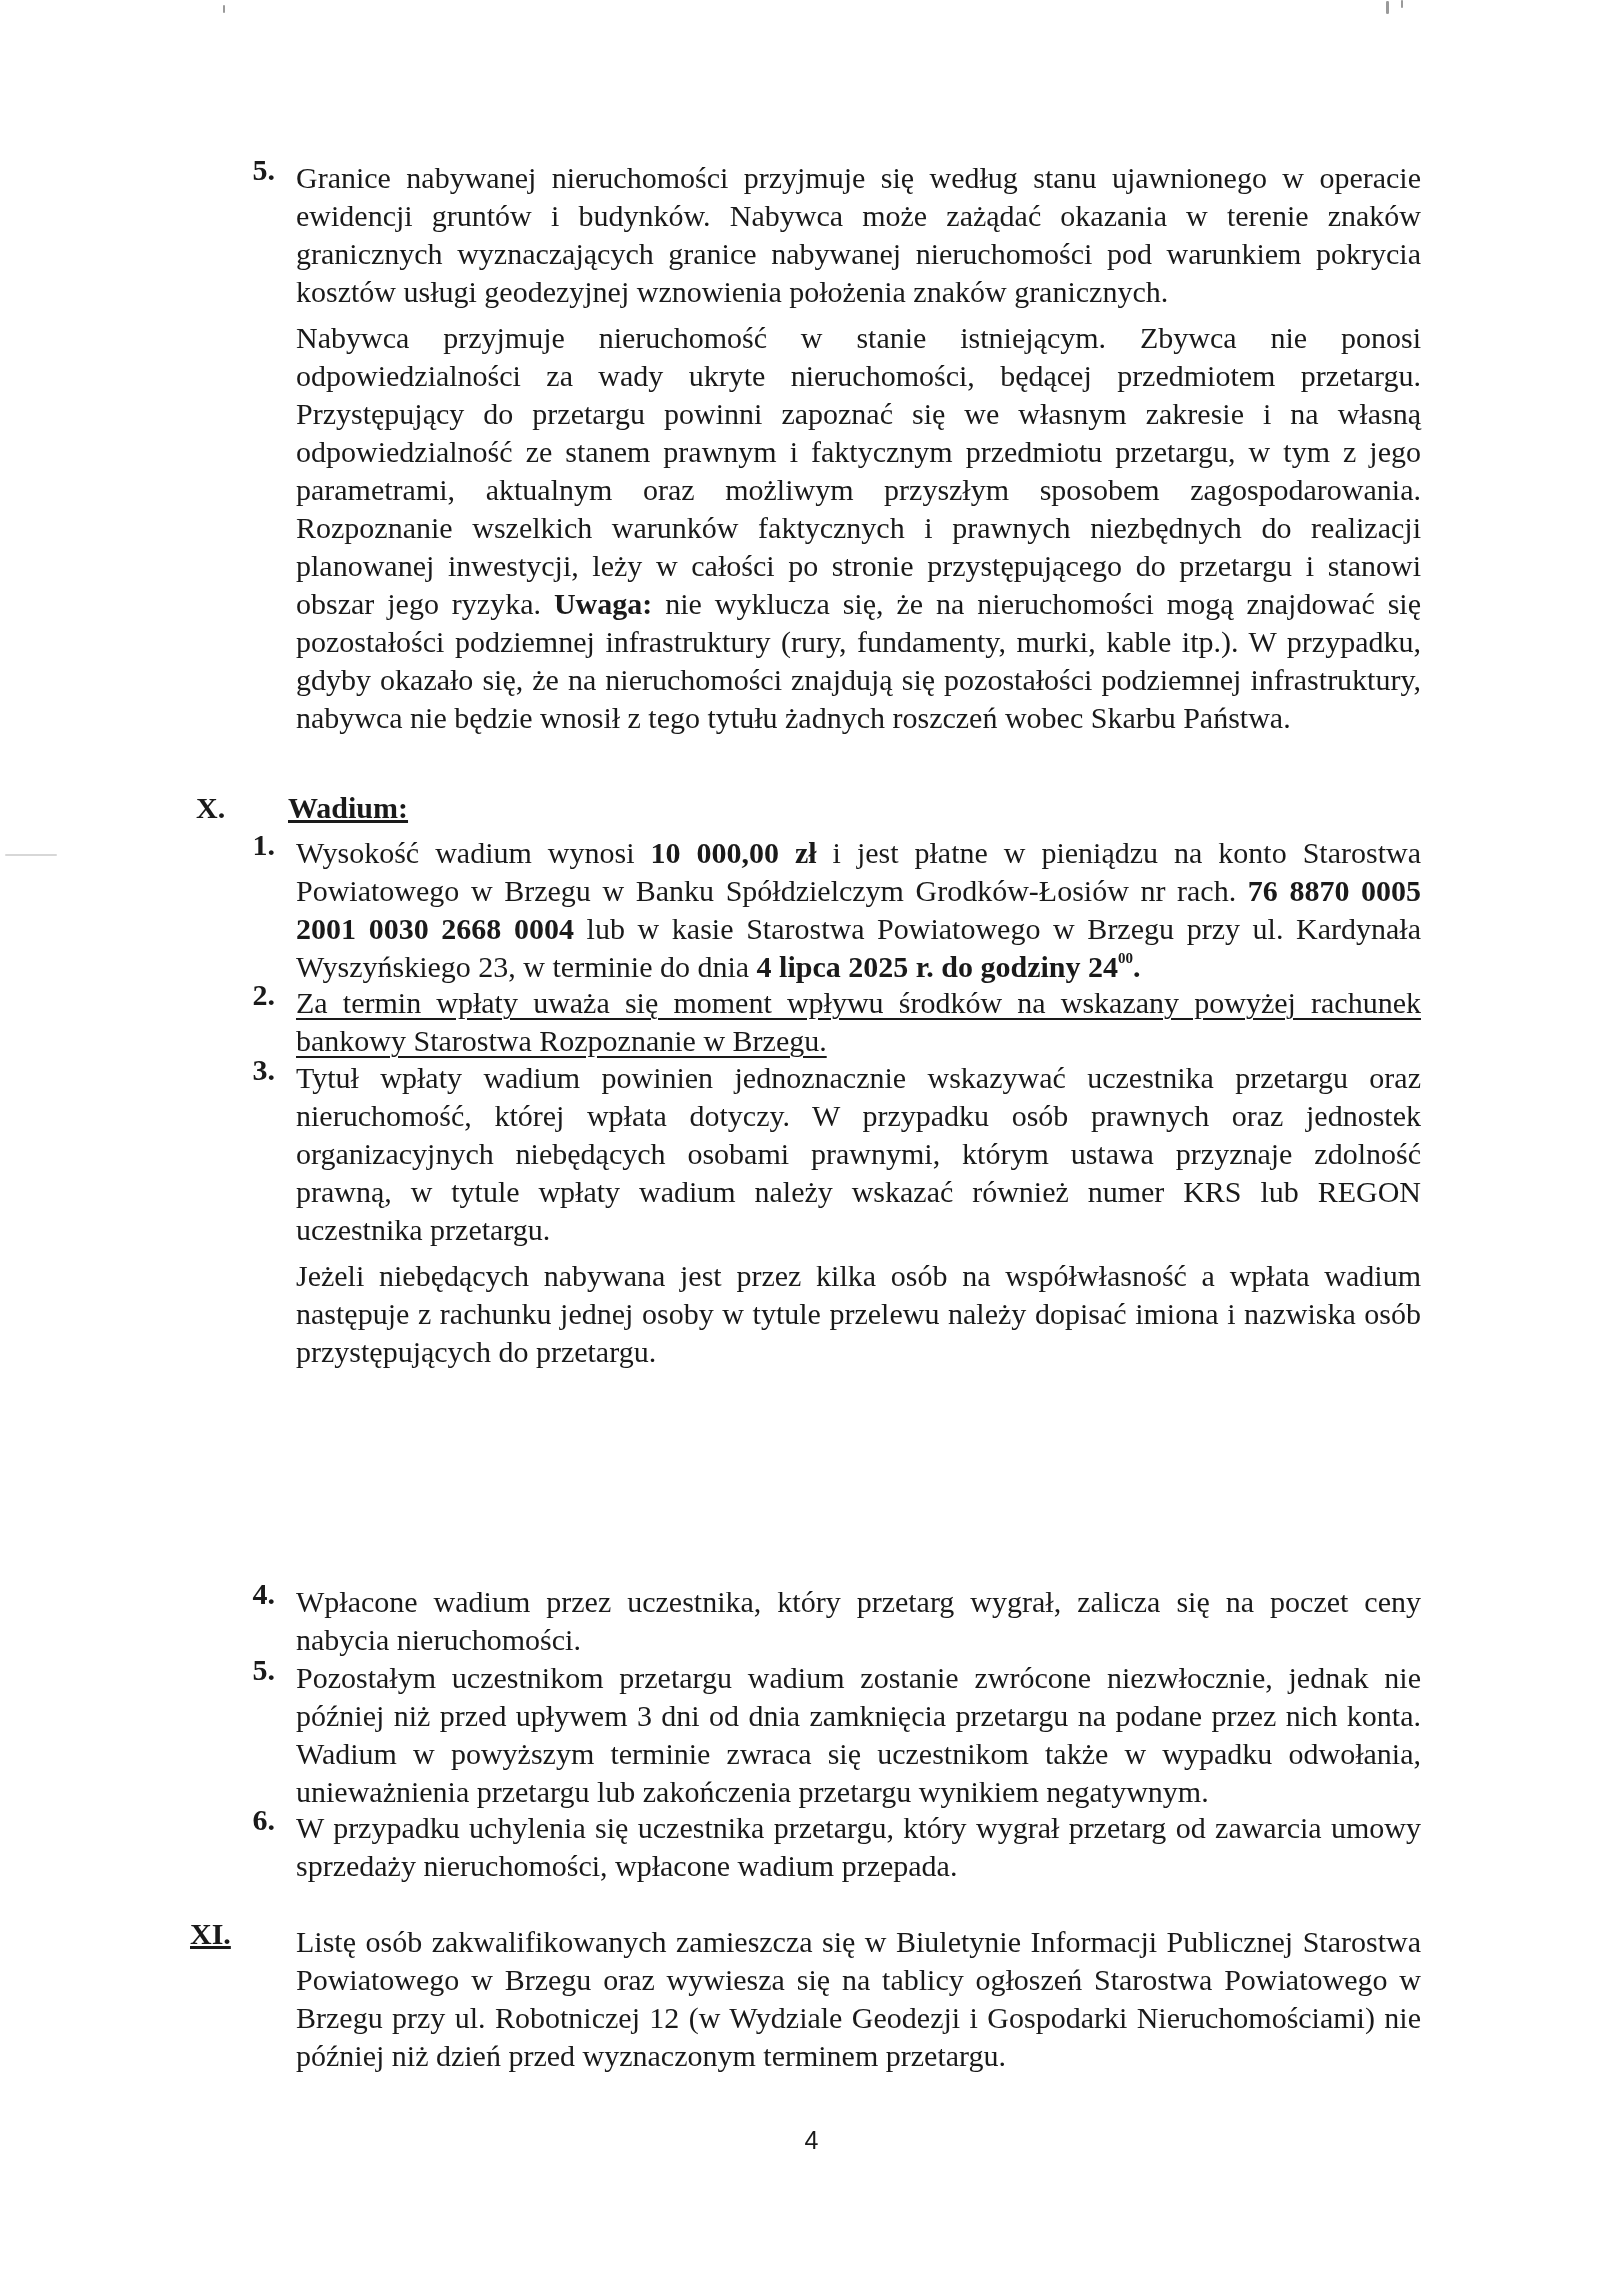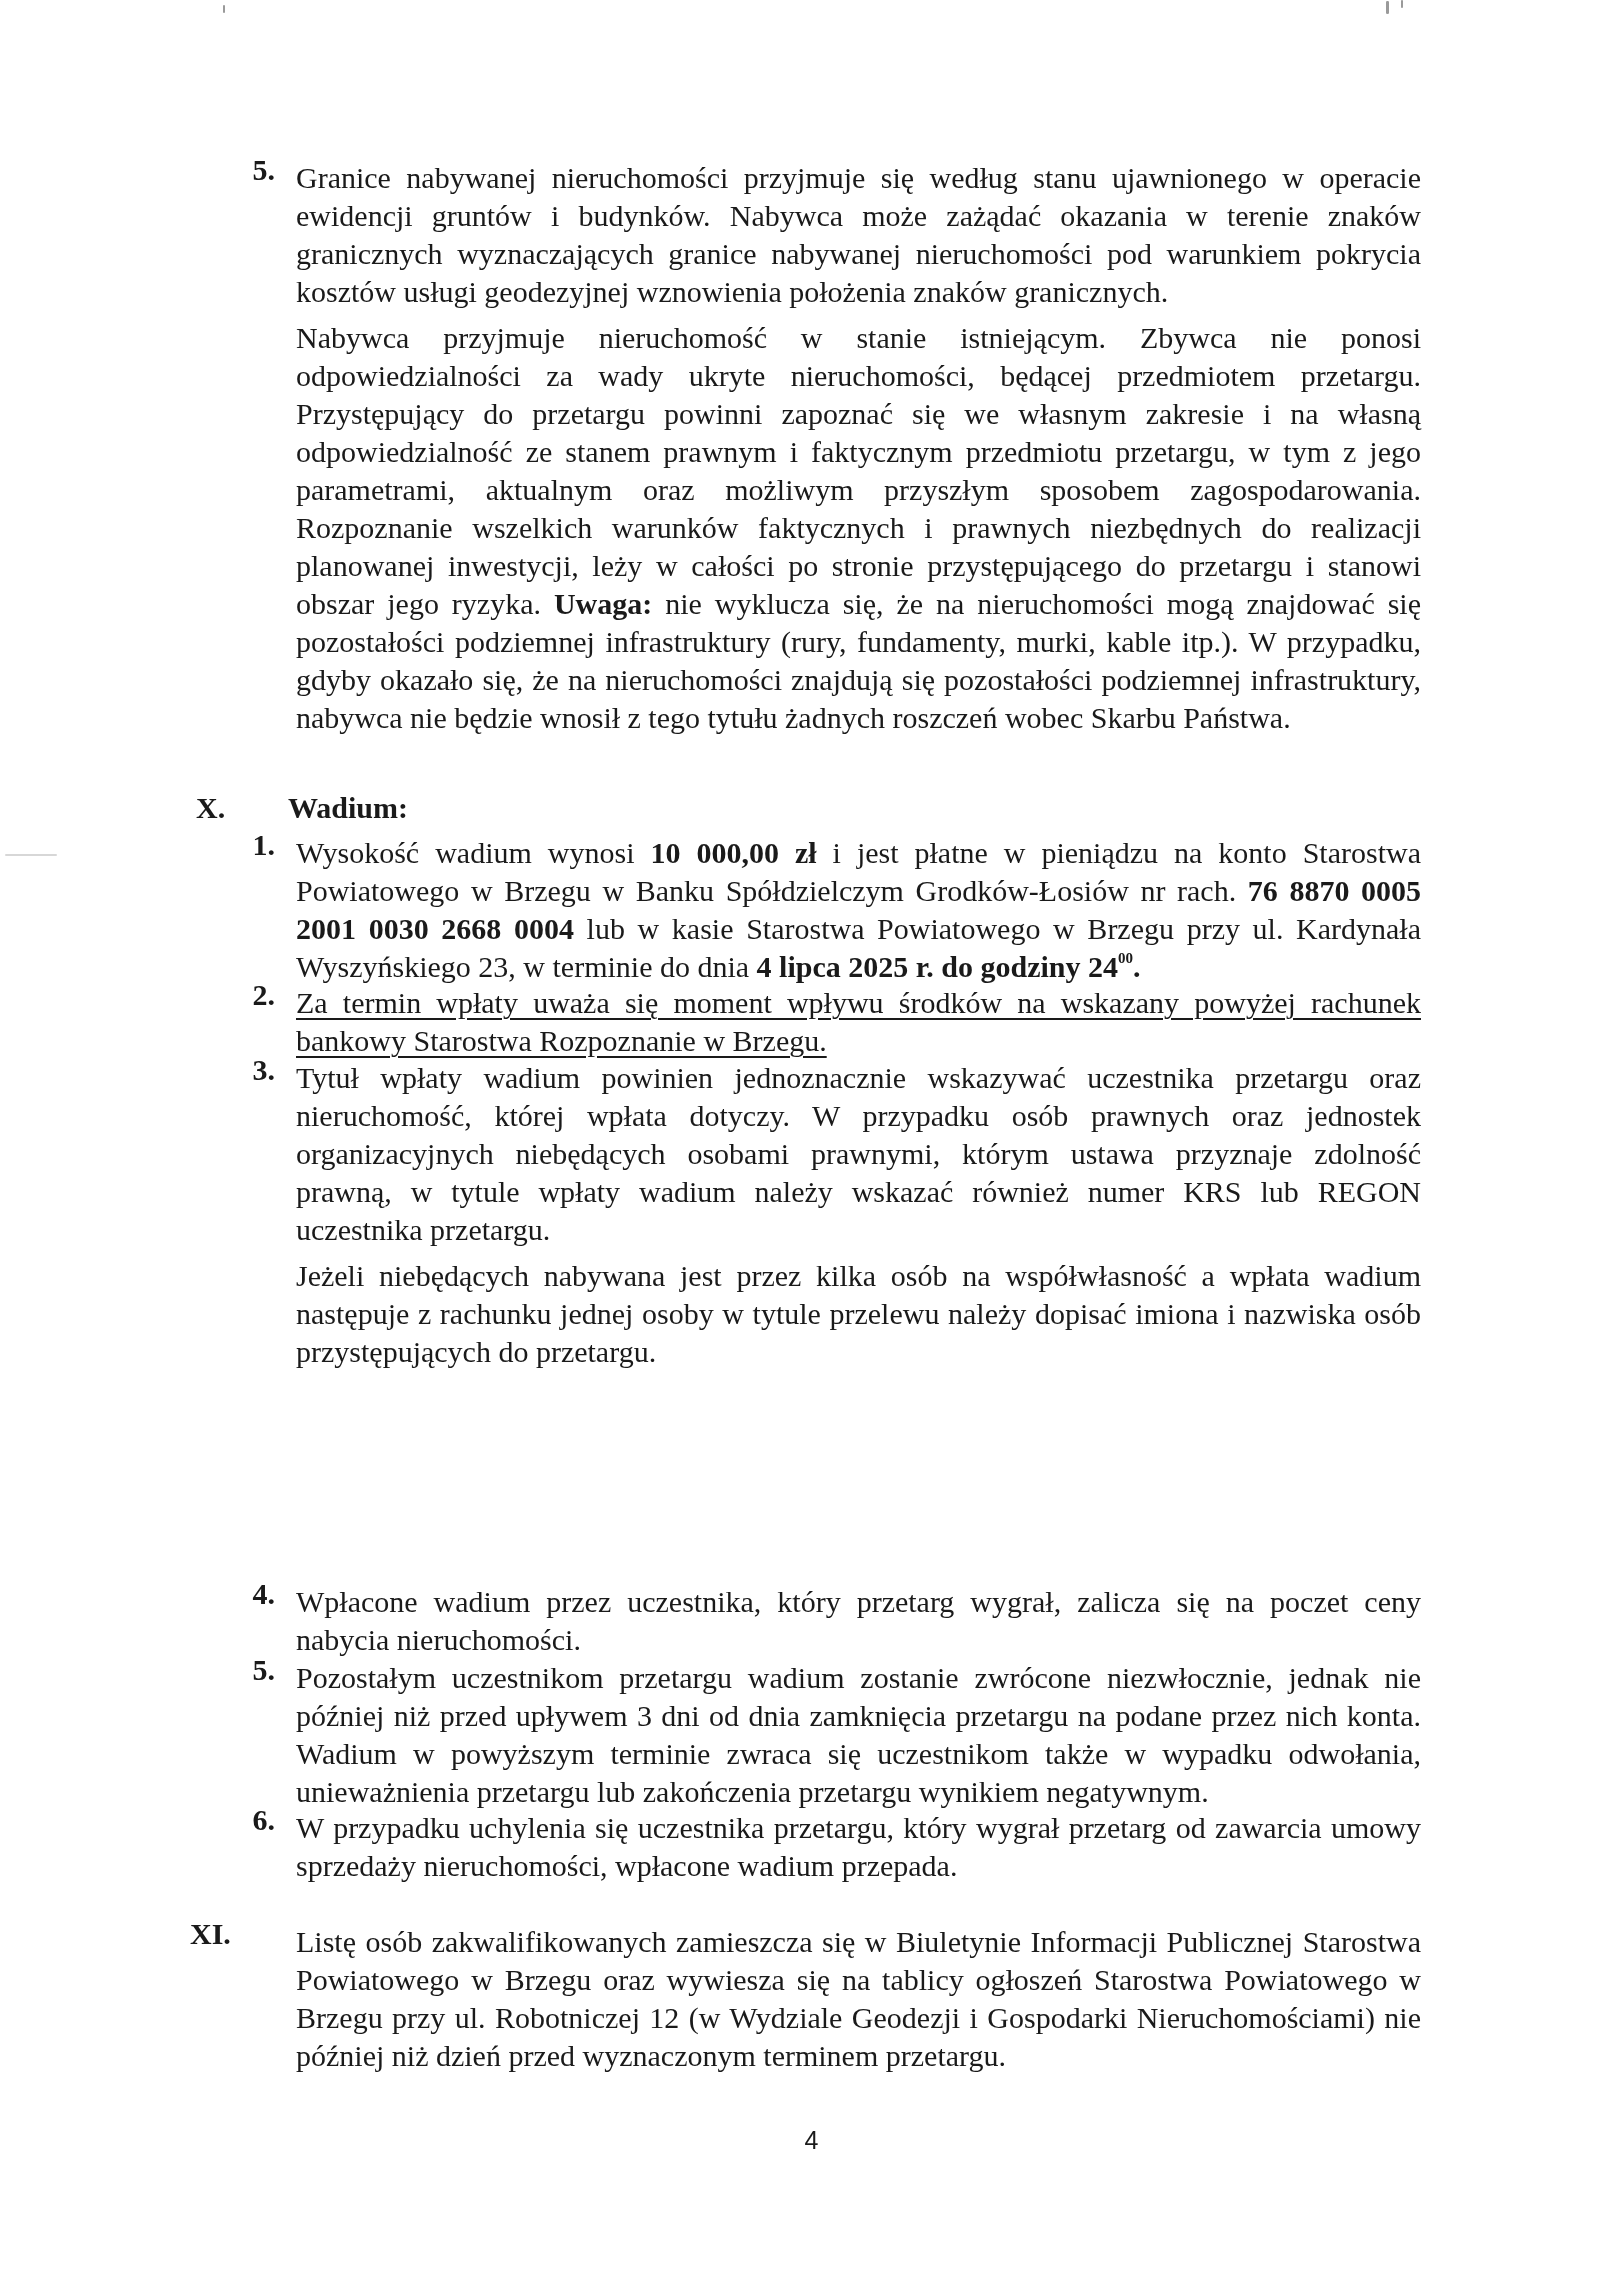--- a/index.html
+++ b/index.html
@@ -10,21 +10,21 @@
       font-family: "Liberation Serif", "DejaVu Serif", serif;
       font-size: 30px; line-height: 38px;
     }
     .block { position: absolute; left: 288px; width: 1141px; }
     .para { text-align: justify; margin: 8px; }
     .num {
       position: absolute; font-weight: bold; text-align: right; width: 52px;
     }
     .num.item { left: -65px; }
     .num.sec { left: -118px; text-align: left; width: 79px; }
-    .heading { font-weight: bold; margin: 0; }
+    .heading { font-weight: bold; margin: 0; text-decoration: underline; }
     b, .b { font-weight: bold; }
     .u { text-decoration: underline; text-decoration-thickness: 2px; text-underline-offset: 5.2px; }
     sup { font-size: 15px; line-height: 0; position: relative; top: -2.6px; }
     .pageno {
       position: absolute; left: 0; width: 1623px; text-align: center;
       top: 2121px; font-family: "Liberation Sans", "DejaVu Sans", sans-serif; font-size: 25px;
     }
     .speck { position: absolute; background: #9a9a9a; border-radius: 1.3px; }
   </style>
 </head>
@@ -73,19 +73,19 @@
     <span class="num item">5.</span>
     <p class="para">Pozostałym uczestnikom przetargu wadium zostanie zwrócone niezwłocznie, jednak nie później niż przed upływem 3 dni od dnia zamknięcia przetargu na podane przez nich konta. Wadium w powyższym terminie zwraca się uczestnikom także w wypadku odwołania, unieważnienia przetargu lub zakończenia przetargu wynikiem negatywnym.</p>
   </div>
 
   <div class="block" style="top:1801px;">
     <span class="num item">6.</span>
     <p class="para">W przypadku uchylenia się uczestnika przetargu, który wygrał przetarg od zawarcia umowy sprzedaży nieruchomości, wpłacone wadium przepada.</p>
   </div>
 
   <div class="block" style="top:1915px;">
-    <span class="num sec" style="left:-98px;">XI.</span>
+    <span class="num sec" style="left:-98px;text-decoration:underline;">XI.</span>
     <p class="para">Listę osób zakwalifikowanych zamieszcza się w Biuletynie Informacji Publicznej Starostwa Powiatowego w Brzegu oraz wywiesza się na tablicy ogłoszeń Starostwa Powiatowego w Brzegu przy ul. Robotniczej 12 (w Wydziale Geodezji i Gospodarki Nieruchomościami) nie później niż dzień przed wyznaczonym terminem przetargu.</p>
   </div>
 
   <div class="pageno">4</div>
 </div>
 
 
 </body></html>

